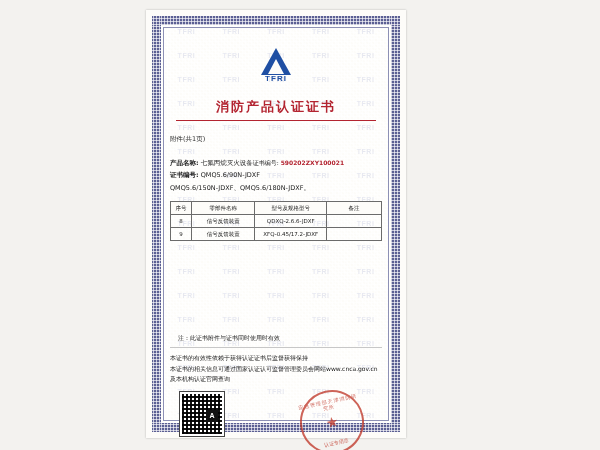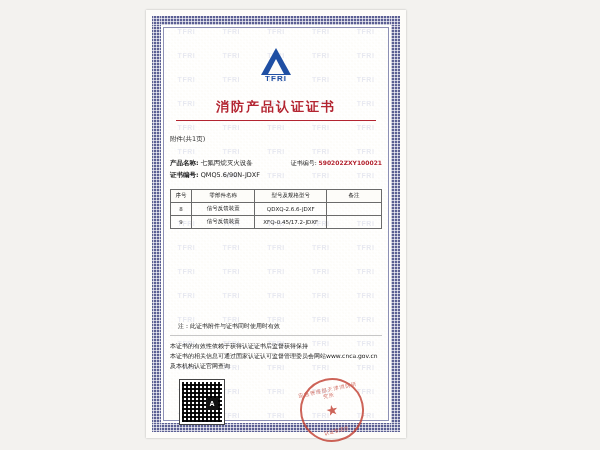--- a/index.html
+++ b/index.html
@@ -143,21 +143,21 @@
     margin: 4px auto 0;
   }
 
   .cert-no-line {
     margin-top: 14px;
     font-size: 6.5px;
     color: #2b2b2b;
   }
   .row-between {
     display: flex;
-    justify-content: space-between;
+    justify-content: flex-start;
     align-items: flex-end;
   }
   .field-line {
     font-size: 6.5px;
     color: #1a1a1a;
     margin-top: 3px;
     line-height: 1.45;
   }
   .label-bold {
     font-weight: bold;
@@ -442,20 +442,23 @@
             <b>590202ZXY100021</b>
           </div>
         </div>
 
         <div class="field-line">
           <span class="label-bold">证书编号:</span>
           <span>QMQ5.6/90N-JDXF</span>
         </div>
 
 
+        <div class="field-line">
+          <span>QMQ5.6/150N-JDXF、QMQ5.6/180N-JDXF。</span>
+        </div>
       </div>
 
       <table class="spec">
         <thead>
           <tr>
             <th class="col-1">序号</th>
             <th class="col-2">零部件名称</th>
             <th class="col-3">型号及规格型号</th>
             <th class="col-4">备注</th>
           </tr>

